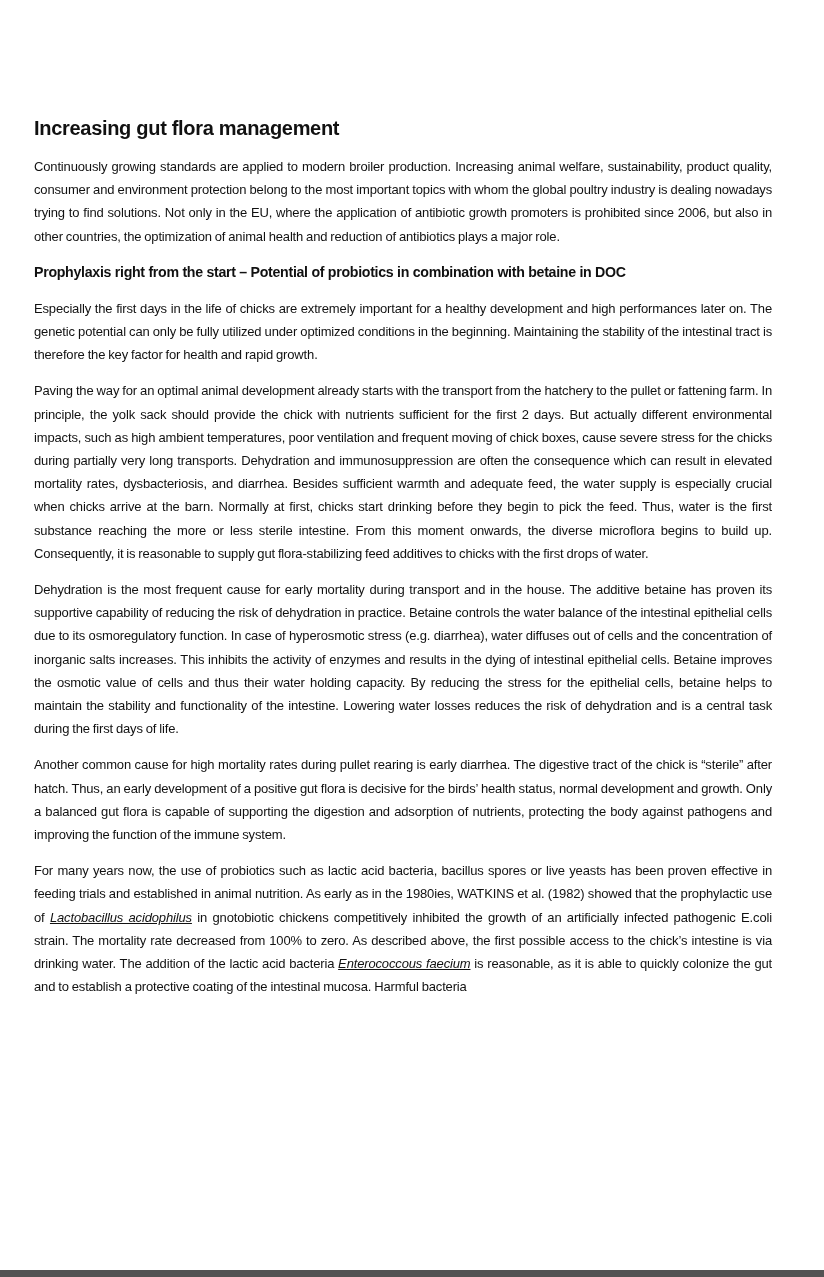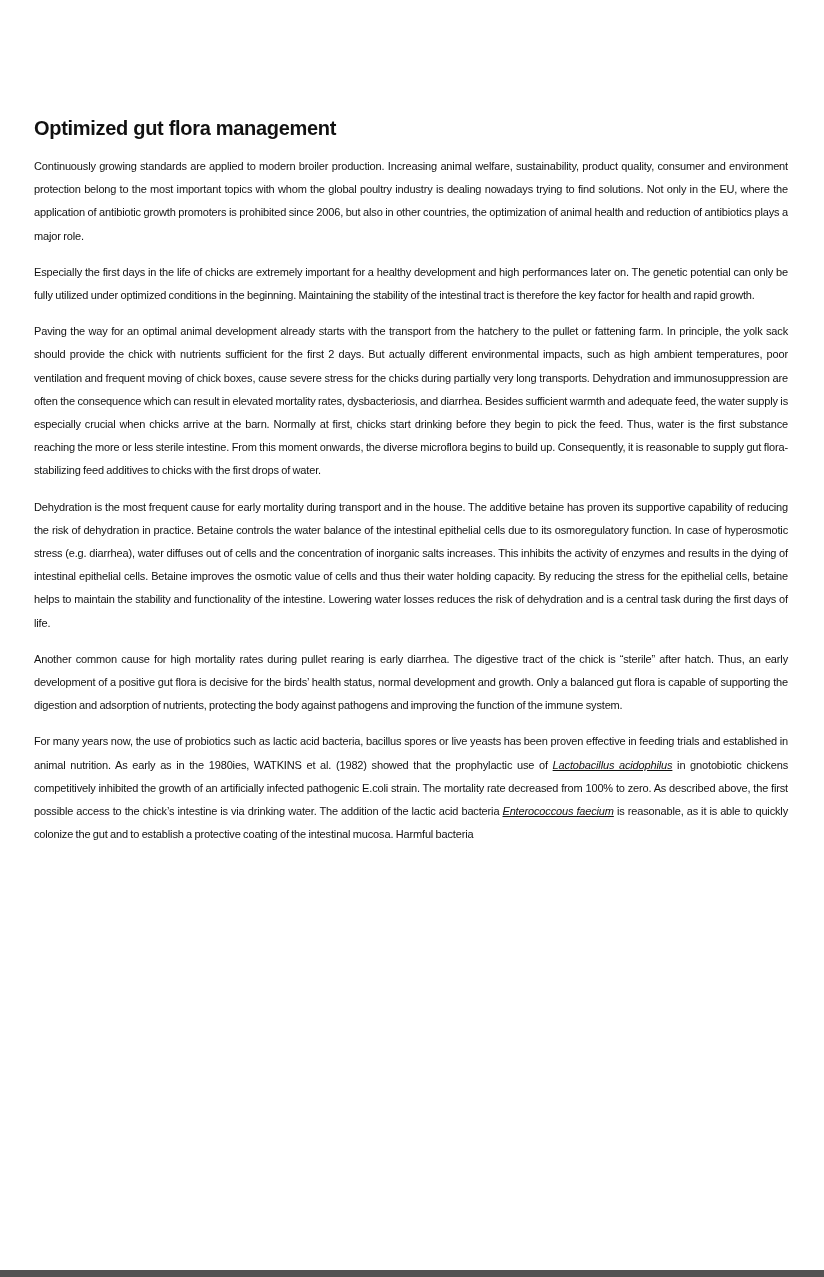--- a/index.html
+++ b/index.html
@@ -31,24 +31,24 @@
       width: 754px;
     }
     .doc-title {
       font-size: 20px;
       font-weight: bold;
       line-height: 28px;
       margin: 0 0 13px 0;
       letter-spacing: -0.3px;
     }
     .para {
-      font-size: 11px;
+      font-size: 13px;
       line-height: 23.2px;
       text-align: justify;
-      margin: 0 0 13px 0;
+      margin: 0 16px 13px 0;
       letter-spacing: -0.15px;
       word-spacing: -0.5px;
     }
     .subheading {
       font-size: 14.2px;
       font-weight: bold;
       line-height: 23px;
       margin: 0 0 13px 0;
       letter-spacing: -0.3px;
     }
@@ -63,24 +63,25 @@
       width: 824px;
       height: 7px;
       background: #535353;
     }
   </style>
 </head>
 <body>
 
 <div class="page">
   <div class="content">
-    <h1 class="doc-title">Optimized gut flora management</h1>
+    <h1 class="doc-title">Increasing gut flora management</h1>
 
     <p class="para">Continuously growing standards are applied to modern broiler production. Increasing animal welfare, sustainability, product quality, consumer and environment protection belong to the most important topics with whom the global poultry industry is dealing nowadays trying to find solutions. Not only in the EU, where the application of antibiotic growth promoters is prohibited since 2006, but also in other countries, the optimization of animal health and reduction of antibiotics plays a major role.</p>
 
+    <p class="subheading">Prophylaxis right from the start – Potential of probiotics in combination with betaine in DOC</p>
 
     <p class="para">Especially the first days in the life of chicks are extremely important for a healthy development and high performances later on. The genetic potential can only be fully utilized under optimized conditions in the beginning. Maintaining the stability of the intestinal tract is therefore the key factor for health and rapid growth.</p>
 
     <p class="para">Paving the way for an optimal animal development already starts with the transport from the hatchery to the pullet or fattening farm. In principle, the yolk sack should provide the chick with nutrients sufficient for the first 2 days. But actually different environmental impacts, such as high ambient temperatures, poor ventilation and frequent moving of chick boxes, cause severe stress for the chicks during partially very long transports. Dehydration and immunosuppression are often the consequence which can result in elevated mortality rates, dysbacteriosis, and diarrhea. Besides sufficient warmth and adequate feed, the water supply is especially crucial when chicks arrive at the barn. Normally at first, chicks start drinking before they begin to pick the feed. Thus, water is the first substance reaching the more or less sterile intestine. From this moment onwards, the diverse microflora begins to build up. Consequently, it is reasonable to supply gut flora-stabilizing feed additives to chicks with the first drops of water.</p>
 
     <p class="para">Dehydration is the most frequent cause for early mortality during transport and in the house. The additive betaine has proven its supportive capability of reducing the risk of dehydration in practice. Betaine controls the water balance of the intestinal epithelial cells due to its osmoregulatory function. In case of hyperosmotic stress (e.g. diarrhea), water diffuses out of cells and the concentration of inorganic salts increases. This inhibits the activity of enzymes and results in the dying of intestinal epithelial cells. Betaine improves the osmotic value of cells and thus their water holding capacity. By reducing the stress for the epithelial cells, betaine helps to maintain the stability and functionality of the intestine. Lowering water losses reduces the risk of dehydration and is a central task during the first days of life.</p>
 
     <p class="para">Another common cause for high mortality rates during pullet rearing is early diarrhea. The digestive tract of the chick is “sterile” after hatch. Thus, an early development of a positive gut flora is decisive for the birds’ health status, normal development and growth. Only a balanced gut flora is capable of supporting the digestion and adsorption of nutrients, protecting the body against pathogens and improving the function of the immune system.</p>
 
     <p class="para"><span>For many years now, the use of probiotics such as lactic acid bacteria, bacillus spores or live yeasts has been proven effective in feeding trials and established in animal nutrition. As early as in the 1980ies, WATKINS et al. (1982) showed that the prophylactic use of </span><em>Lactobacillus acidophilus</em><span> in gnotobiotic chickens competitively inhibited the growth of an artificially infected pathogenic E.coli strain. The mortality rate decreased from 100% to zero. As described above, the first possible access to the chick’s intestine is via drinking water. The addition of the lactic acid bacteria </span><em>Enterococcous faecium</em><span> is reasonable, as it is able to quickly colonize the gut and to establish a protective coating of the intestinal mucosa. Harmful bacteria</span></p>

